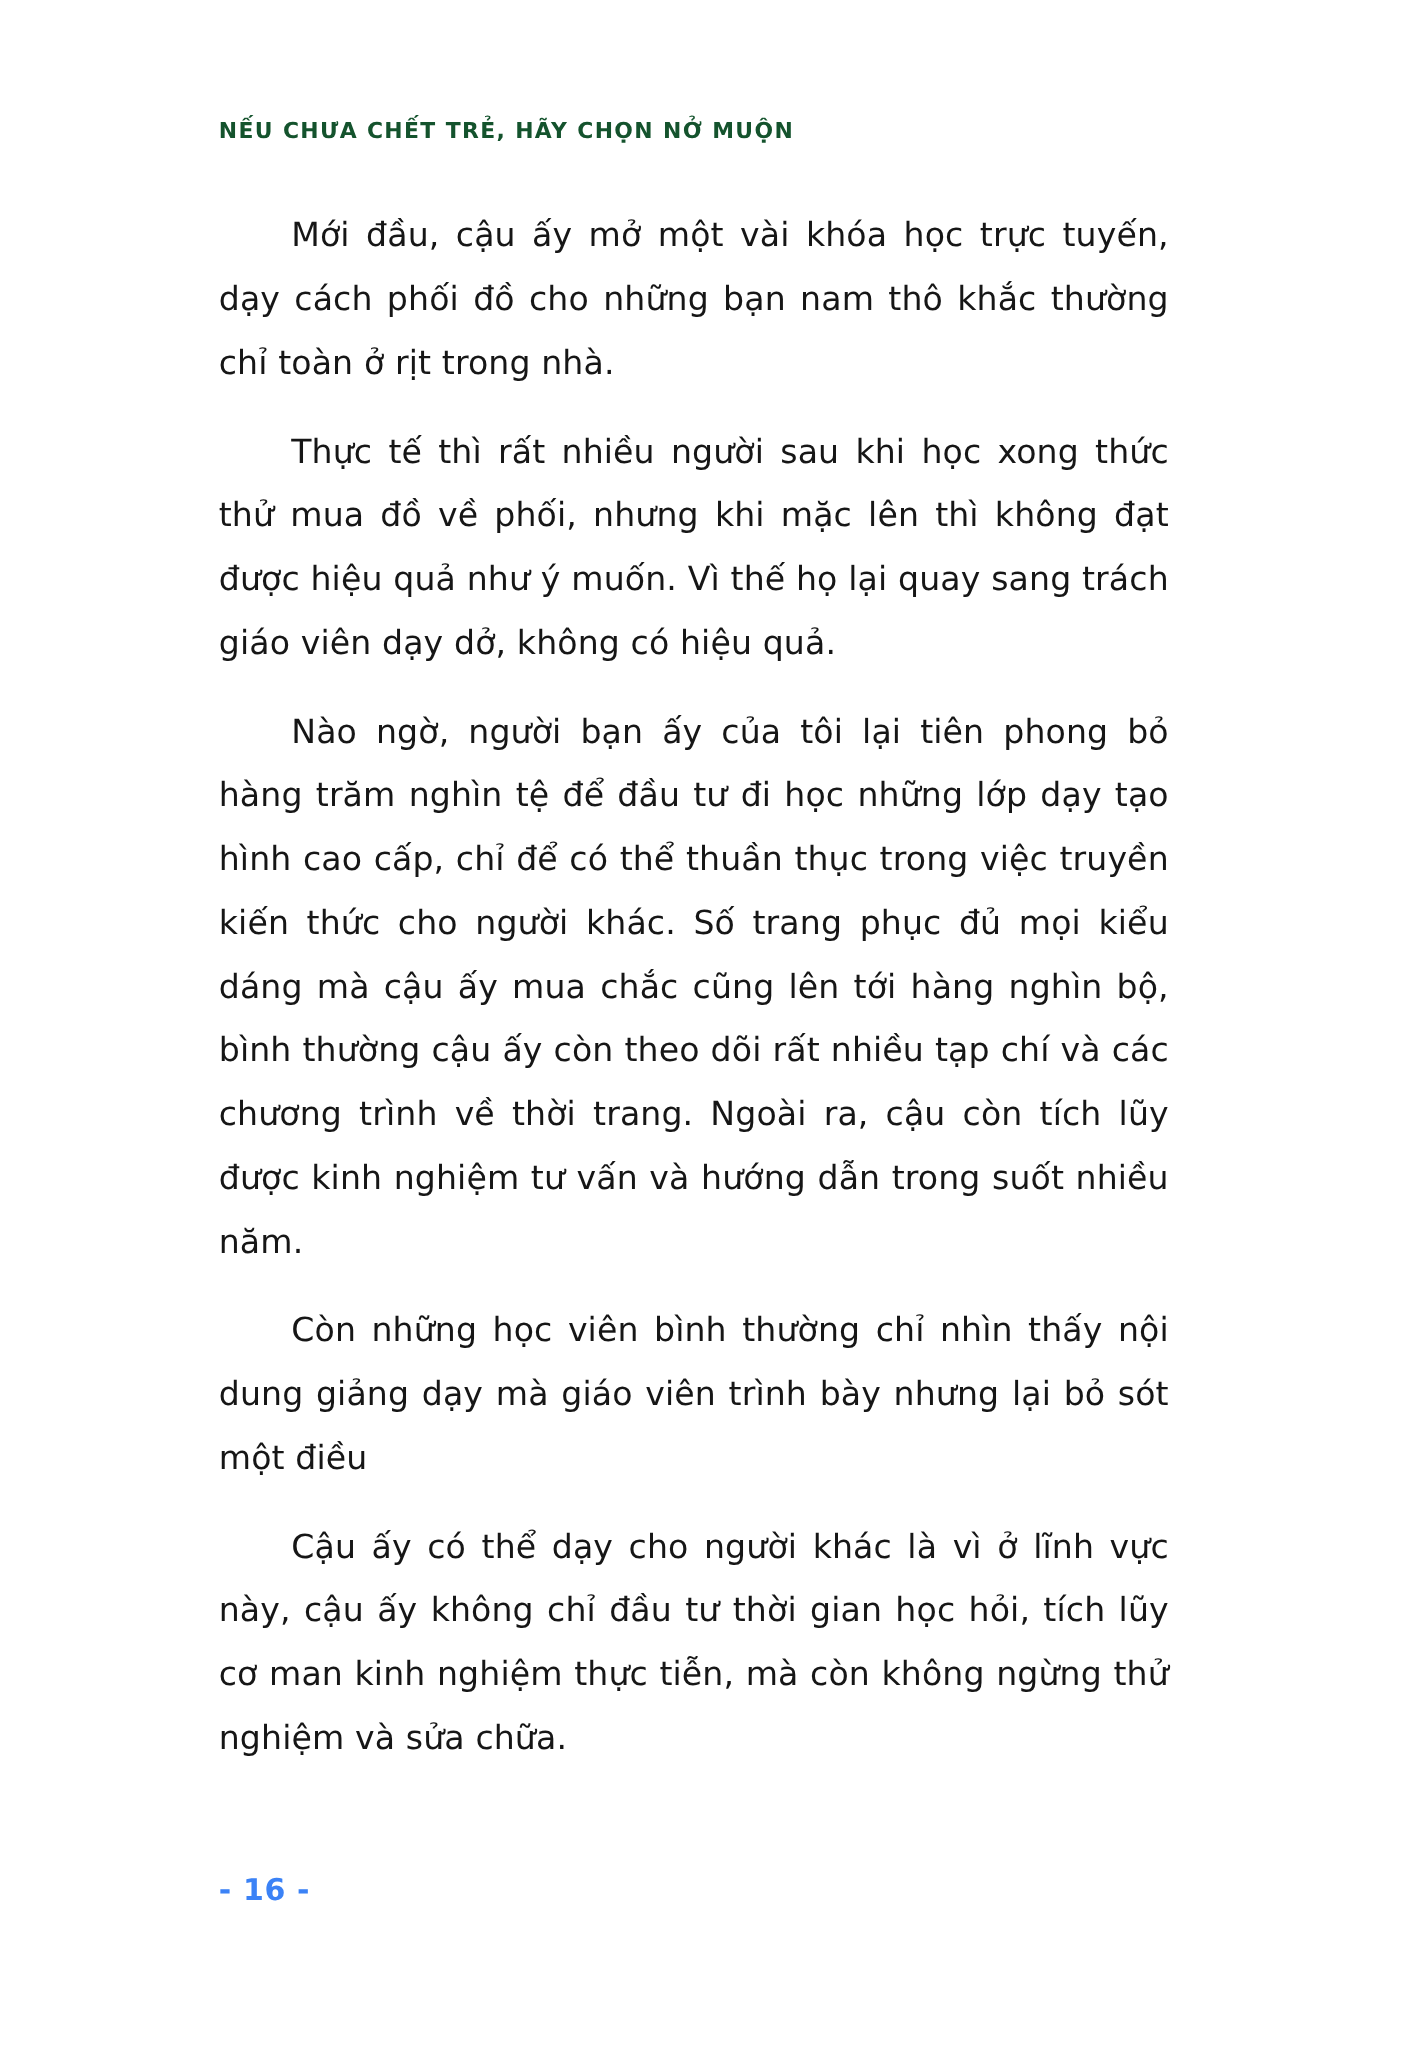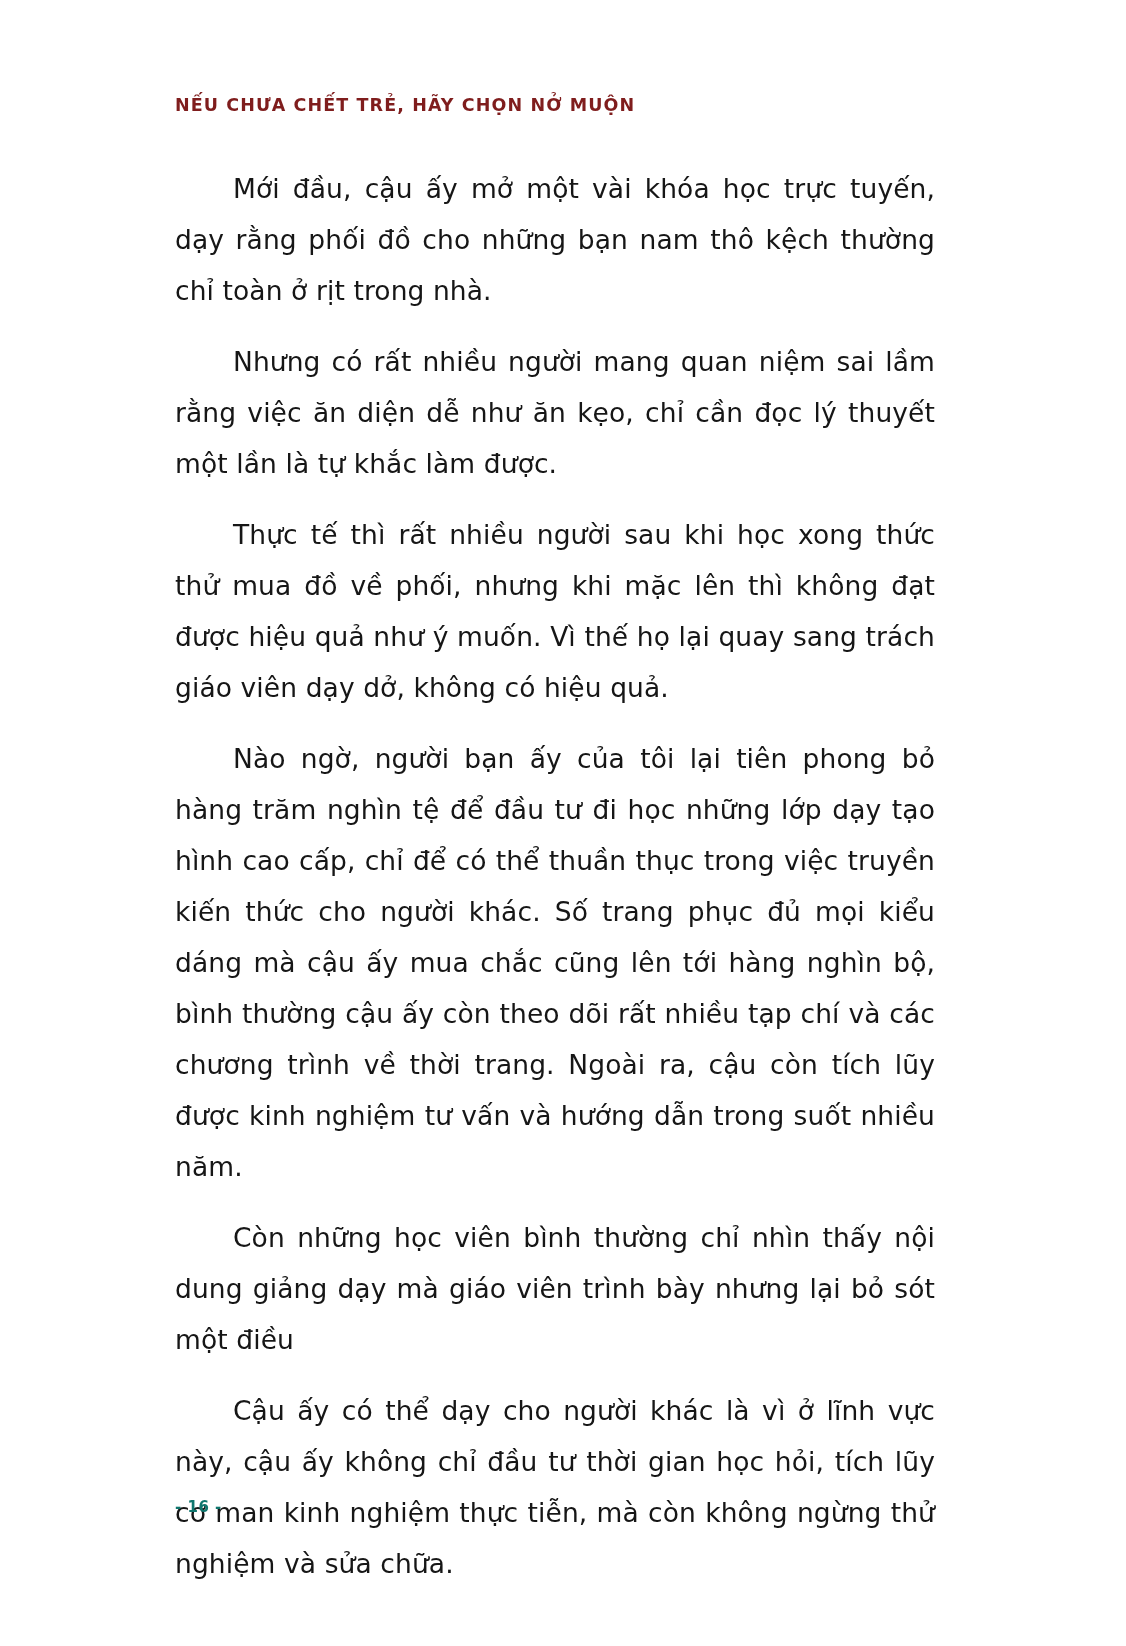--- a/index.html
+++ b/index.html
@@ -23,21 +23,21 @@
     height: 1646px;
     box-sizing: border-box;
   }
   .running-head {
     position: absolute;
     left: 175px;
     top: 95px;
     font-size: 17.5px;
     font-weight: bold;
     letter-spacing: 1.1px;
-    color: #7f1d1d;
+    color: #14532d;
     white-space: nowrap;
   }
   .body-text {
     position: absolute;
     left: 175px;
     top: 163px;
     width: 760px;
   }
   .body-text p {
     margin: 0 0 20px 0;
@@ -49,36 +49,35 @@
     font-weight: 400;
     letter-spacing: 0.1px;
   }
   .body-text p:last-child {
     margin-bottom: 0;
   }
   .folio {
     position: absolute;
     left: 175px;
     top: 1498px;
-    font-size: 15px;
+    font-size: 24px;
     font-weight: bold;
     letter-spacing: 0.5px;
-    color: #0f766e;
+    color: #3b82f6;
   }
 </style>
 </head>
 <body>
 
 <div class="page">
 
   <div class="running-head">NẾU CHƯA CHẾT TRẺ, HÃY CHỌN NỞ MUỘN</div>
 
   <div class="body-text">
-    <p>Mới đầu, cậu ấy mở một vài khóa học trực tuyến, dạy rằng phối đồ cho những bạn nam thô kệch thường chỉ toàn ở rịt trong nhà.</p>
-    <p>Nhưng có rất nhiều người mang quan niệm sai lầm rằng việc ăn diện dễ như ăn kẹo, chỉ cần đọc lý thuyết một lần là tự khắc làm được.</p>
+    <p>Mới đầu, cậu ấy mở một vài khóa học trực tuyến, dạy cách phối đồ cho những bạn nam thô khắc thường chỉ toàn ở rịt trong nhà.</p>
     <p>Thực tế thì rất nhiều người sau khi học xong thức thử mua đồ về phối, nhưng khi mặc lên thì không đạt được hiệu quả như ý muốn. Vì thế họ lại quay sang trách giáo viên dạy dở, không có hiệu quả.</p>
     <p>Nào ngờ, người bạn ấy của tôi lại tiên phong bỏ hàng trăm nghìn tệ để đầu tư đi học những lớp dạy tạo hình cao cấp, chỉ để có thể thuần thục trong việc truyền kiến thức cho người khác. Số trang phục đủ mọi kiểu dáng mà cậu ấy mua chắc cũng lên tới hàng nghìn bộ, bình thường cậu ấy còn theo dõi rất nhiều tạp chí và các chương trình về thời trang. Ngoài ra, cậu còn tích lũy được kinh nghiệm tư vấn và hướng dẫn trong suốt nhiều năm.</p>
     <p>Còn những học viên bình thường chỉ nhìn thấy nội dung giảng dạy mà giáo viên trình bày nhưng lại bỏ sót một điều</p>
     <p>Cậu ấy có thể dạy cho người khác là vì ở lĩnh vực này, cậu ấy không chỉ đầu tư thời gian học hỏi, tích lũy cơ man kinh nghiệm thực tiễn, mà còn không ngừng thử nghiệm và sửa chữa.</p>
   </div>
 
   <div class="folio">- 16 -</div>
 
 </div>
 

